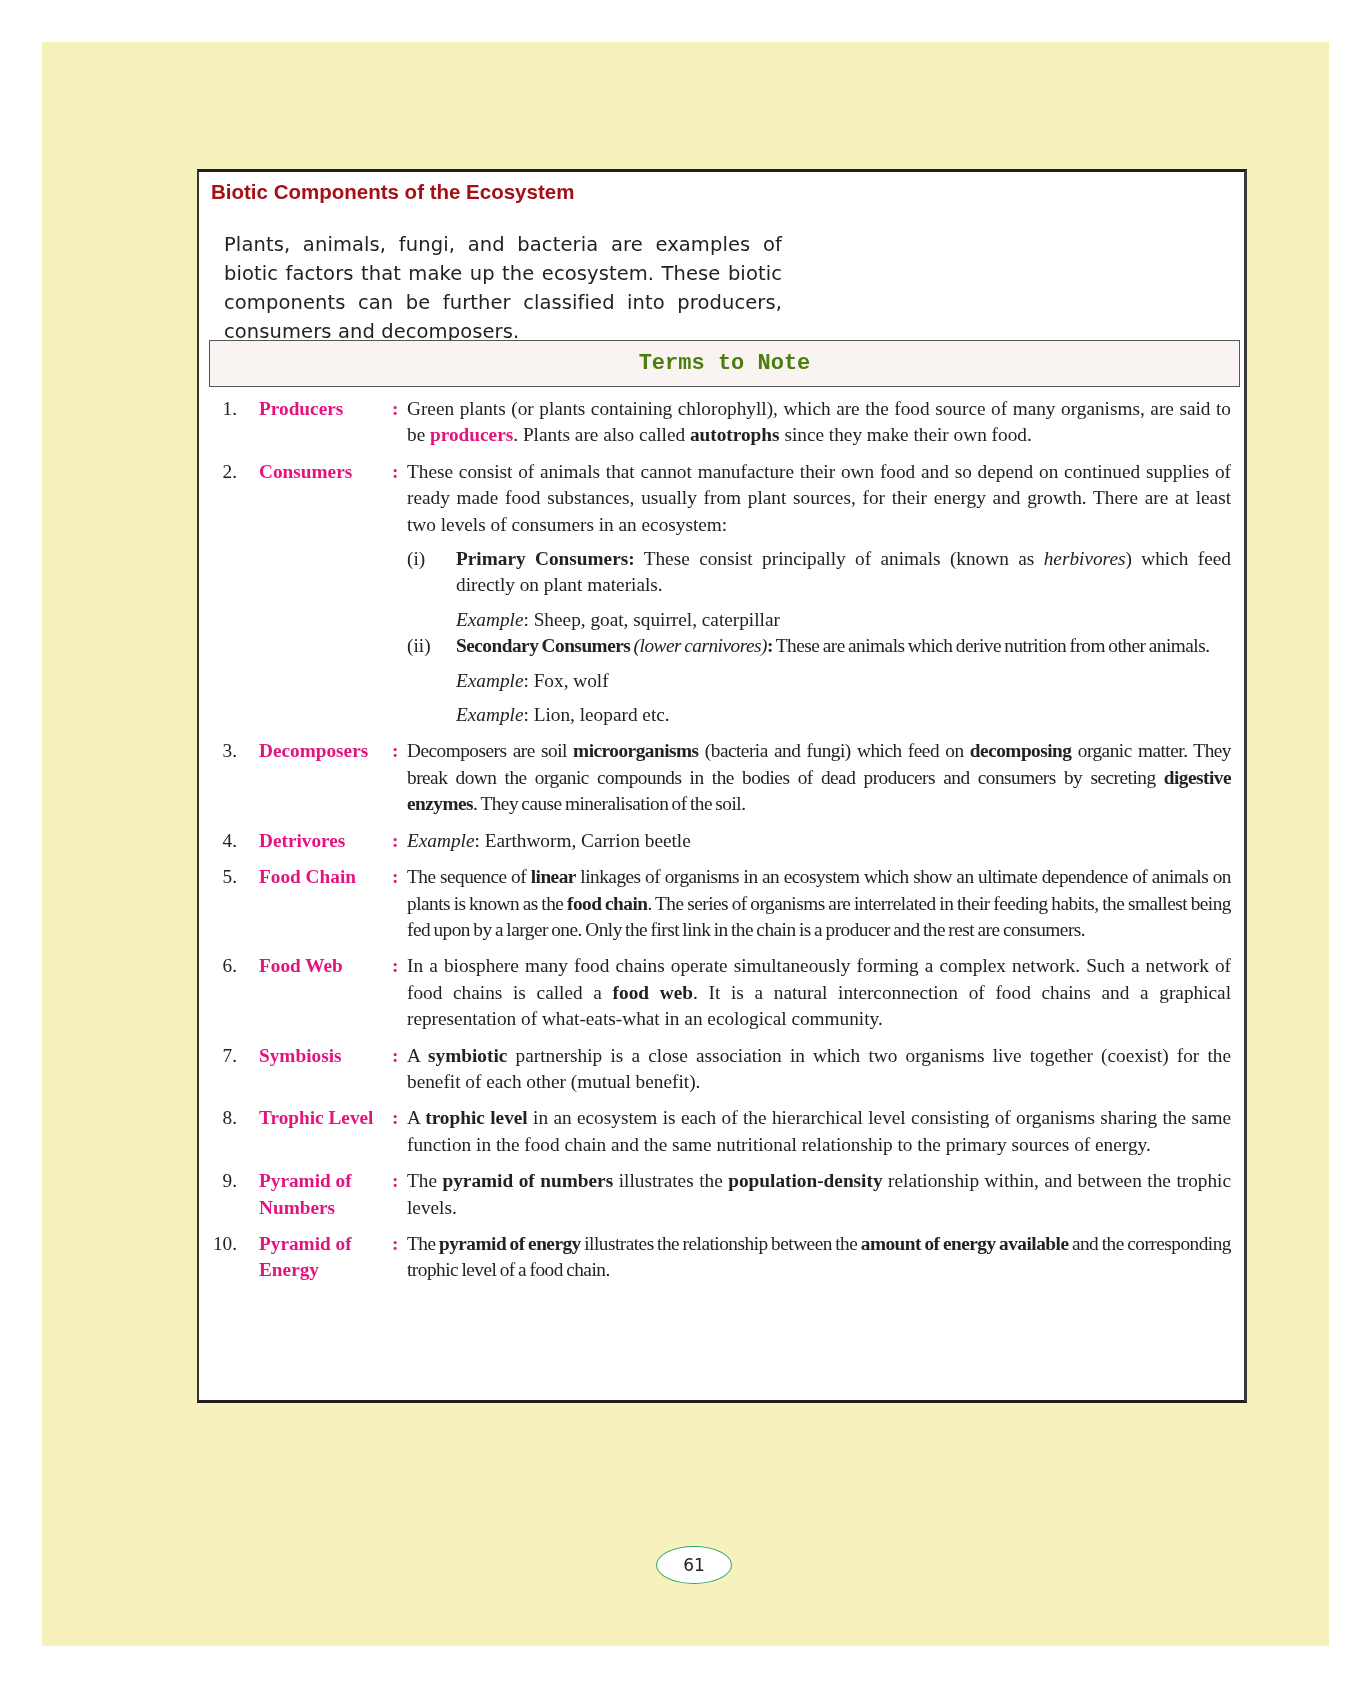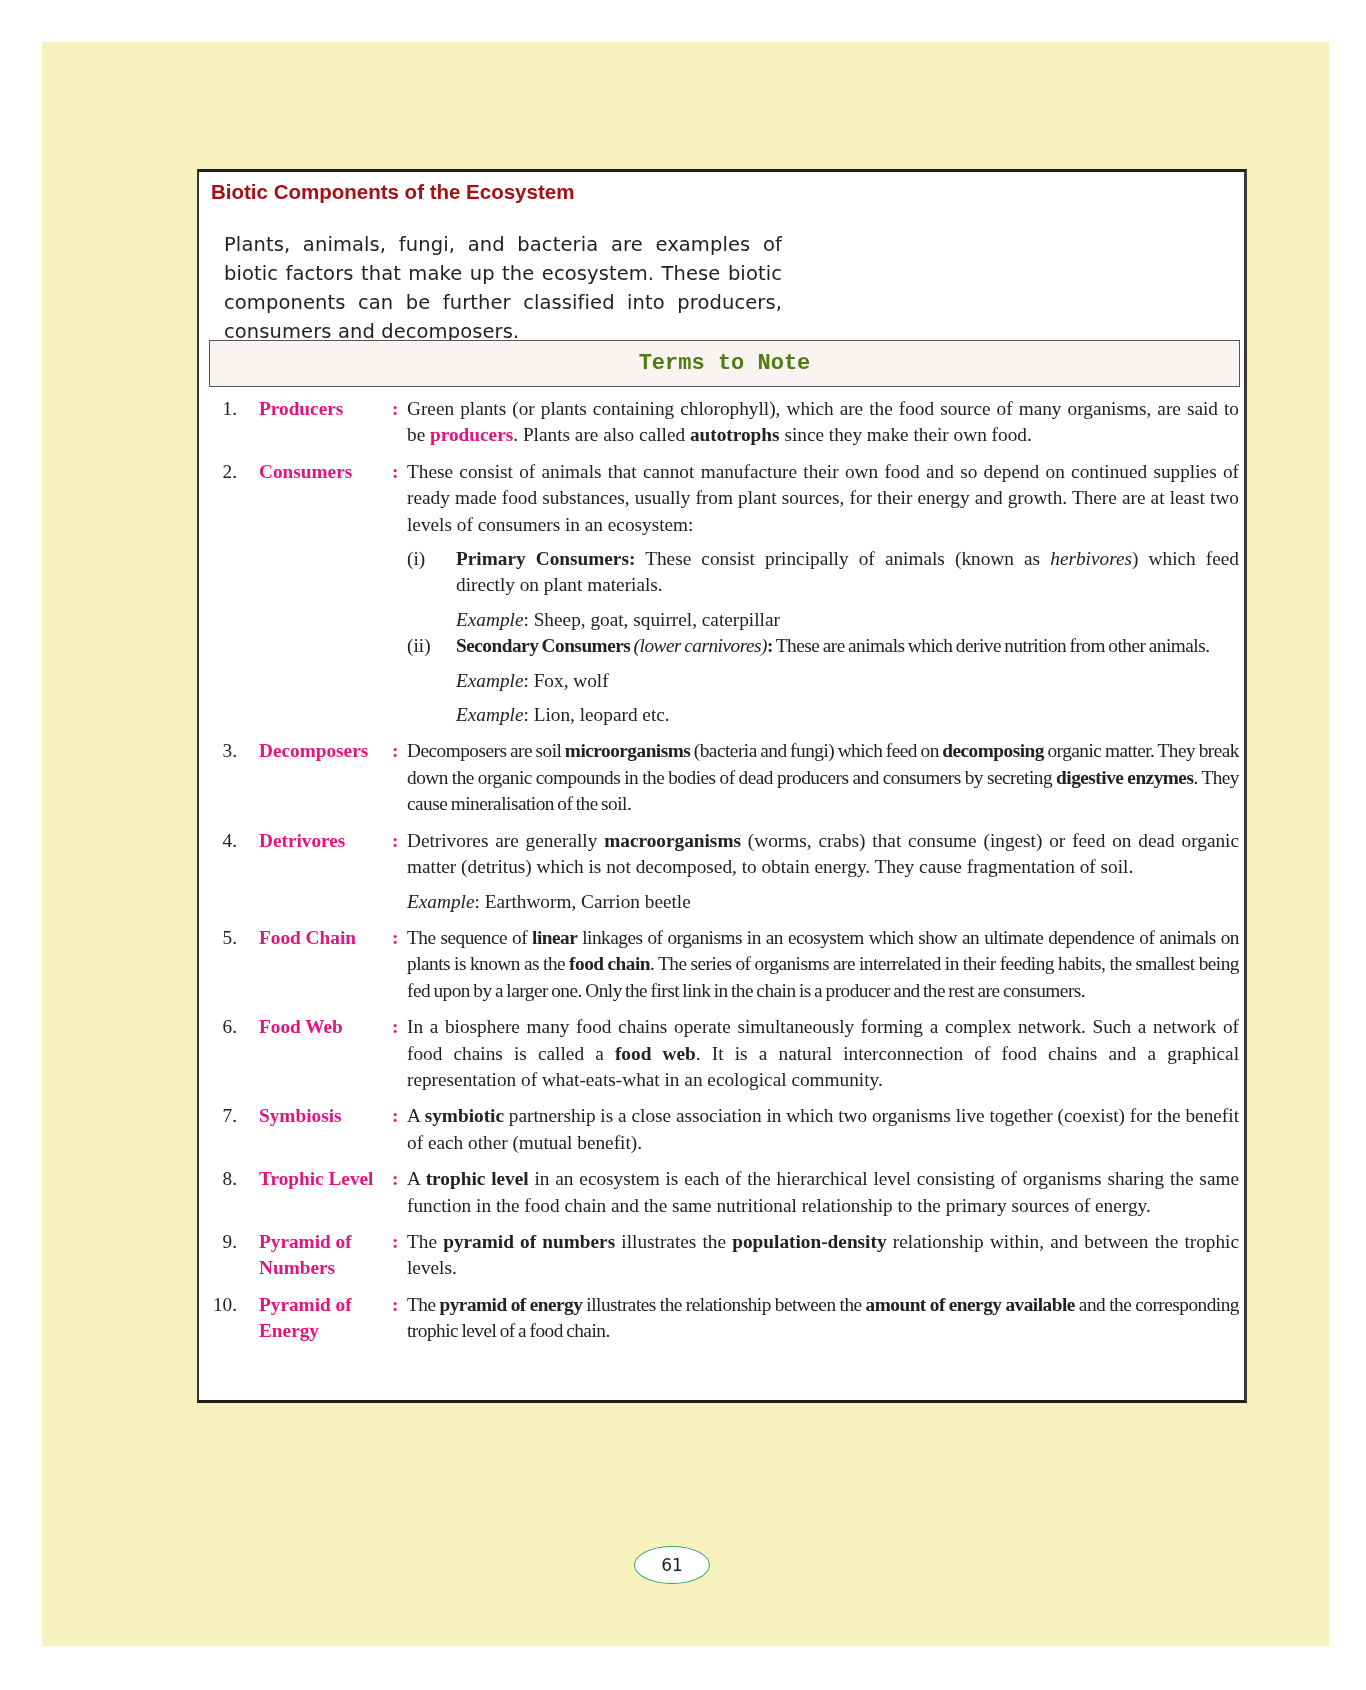--- a/index.html
+++ b/index.html
@@ -42,28 +42,28 @@
     font-family: "Liberation Serif", serif; font-size: 19.3px; color: #222;
   }
   .row { position: relative; margin-bottom: 10px; }
   .row .num { position: absolute; left: 8px; width: 30px; text-align: right; line-height: 26.4px; }
   .row .term {
     position: absolute; left: 60px; width: 136px; line-height: 26.4px;
     color: #e4147f; font-weight: bold;
   }
   .row .colon { position: absolute; left: 193px; line-height: 26.4px; color: #e4147f; font-weight: bold; }
   .row .body { margin-left: 208px; width: 832px; }
-  .para { line-height: 26.4px; text-align: justify; margin: 0 0 8px 0; }
+  .para { line-height: 26.4px; text-align: justify; margin: 0 8px 8px 0; }
   .para:last-child { margin-bottom: 0; }
   .sub { position: relative; padding-left: 49px; }
   .sub .snum { position: absolute; left: 0; line-height: 26.4px; }
   .pink { color: #e4147f; font-weight: bold; }
   .condensed { letter-spacing: -0.5px; word-spacing: -1px; }
   .page-num {
-    position: absolute; left: 634px; top: 1546px; width: 76px; height: 38px;
+    position: absolute; left: 656px; top: 1546px; width: 76px; height: 38px;
     border: 1.5px solid #2ea865; border-radius: 50%; background: #fff;
     box-sizing: border-box; display: flex; align-items: center; justify-content: center;
     font-family: "DejaVu Sans", sans-serif; font-size: 17px; color: #222;
   }
 </style>
 </head>
 <body>
 
 <div class="page">
   <div class="frame">
@@ -112,21 +112,20 @@
         <div class="body">
           <p class="para condensed"><span>Decomposers are soil </span><b>microorganisms</b><span> (bacteria and fungi) which feed on </span><b>decomposing</b><span> organic matter. They break down the organic compounds in the bodies of dead producers and consumers by secreting </span><b>digestive enzymes</b><span>. They cause mineralisation of the soil.</span></p>
         </div>
       </div>
 
       <div class="row">
         <span class="num">4.</span>
         <span class="term">Detrivores</span>
         <span class="colon">:</span>
         <div class="body">
-          <p class="para"><span>Detrivores are generally </span><b>macroorganisms</b><span> (worms, crabs) that consume (ingest) or feed on dead organic matter (detritus) which is not decomposed, to obtain energy. They cause fragmentation of soil.</span></p>
           <p class="para"><i>Example</i><span>: Earthworm, Carrion beetle</span></p>
         </div>
       </div>
 
       <div class="row">
         <span class="num">5.</span>
         <span class="term">Food Chain</span>
         <span class="colon">:</span>
         <div class="body">
           <p class="para condensed"><span>The sequence of </span><b>linear</b><span> linkages of organisms in an ecosystem which show an ultimate dependence of animals on plants is known as the </span><b>food chain</b><span>. The series of organisms are interrelated in their feeding habits, the smallest being fed upon by a larger one. Only the first link in the chain is a producer and the rest are consumers.</span></p>

